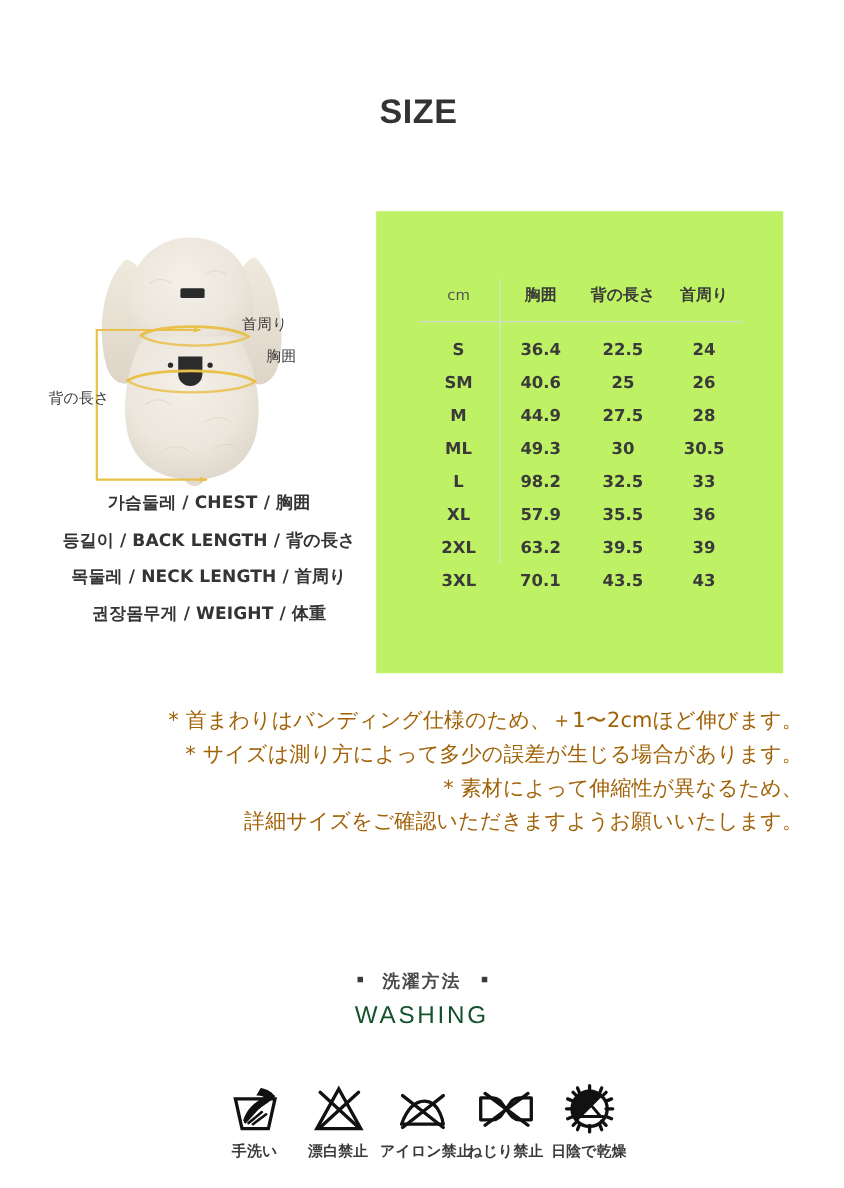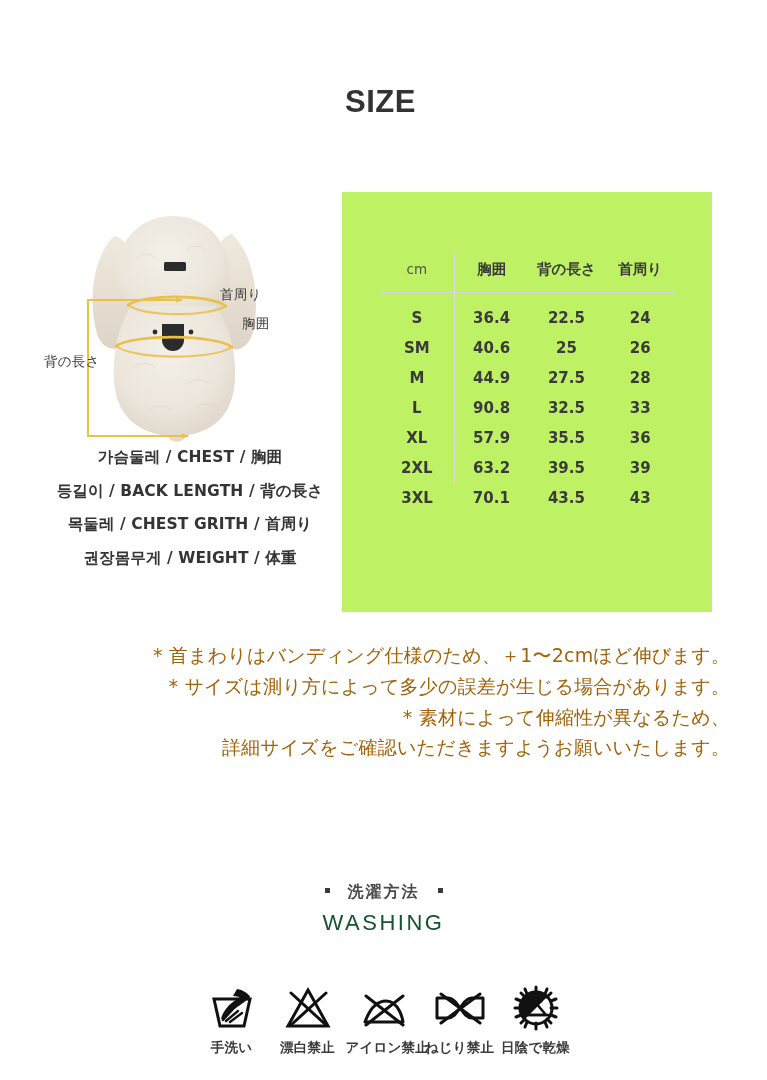--- a/index.html
+++ b/index.html
@@ -258,21 +258,21 @@
   </svg>
 
   <span class="meas-label meas-neck">首周り</span>
   <span class="meas-label meas-chest">胸囲</span>
   <span class="meas-label meas-back">背の長さ</span>
 </div>
 
 <div class="legend">
   <div class="legend-line">가슴둘레 / CHEST / 胸囲</div>
   <div class="legend-line">등길이 / BACK LENGTH / 背の長さ</div>
-  <div class="legend-line">목둘레 / CHEST GRITH / 首周り</div>
+  <div class="legend-line">목둘레 / NECK LENGTH / 首周り</div>
   <div class="legend-line">권장몸무게 / WEIGHT / 体重</div>
 </div>
 
 <div class="table-panel">
   <table class="size-table">
     <thead>
       <tr>
         <th class="unit-head">cm</th>
         <th class="col-chest">胸囲</th>
         <th class="col-back">背の長さ</th>
@@ -292,22 +292,28 @@
         <td>25</td>
         <td>26</td>
       </tr>
       <tr>
         <td class="size-name">M</td>
         <td>44.9</td>
         <td>27.5</td>
         <td>28</td>
       </tr>
       <tr>
+        <td class="size-name">ML</td>
+        <td>49.3</td>
+        <td>30</td>
+        <td>30.5</td>
+      </tr>
+      <tr>
         <td class="size-name">L</td>
-        <td>90.8</td>
+        <td>98.2</td>
         <td>32.5</td>
         <td>33</td>
       </tr>
       <tr>
         <td class="size-name">XL</td>
         <td>57.9</td>
         <td>35.5</td>
         <td>36</td>
       </tr>
       <tr>

